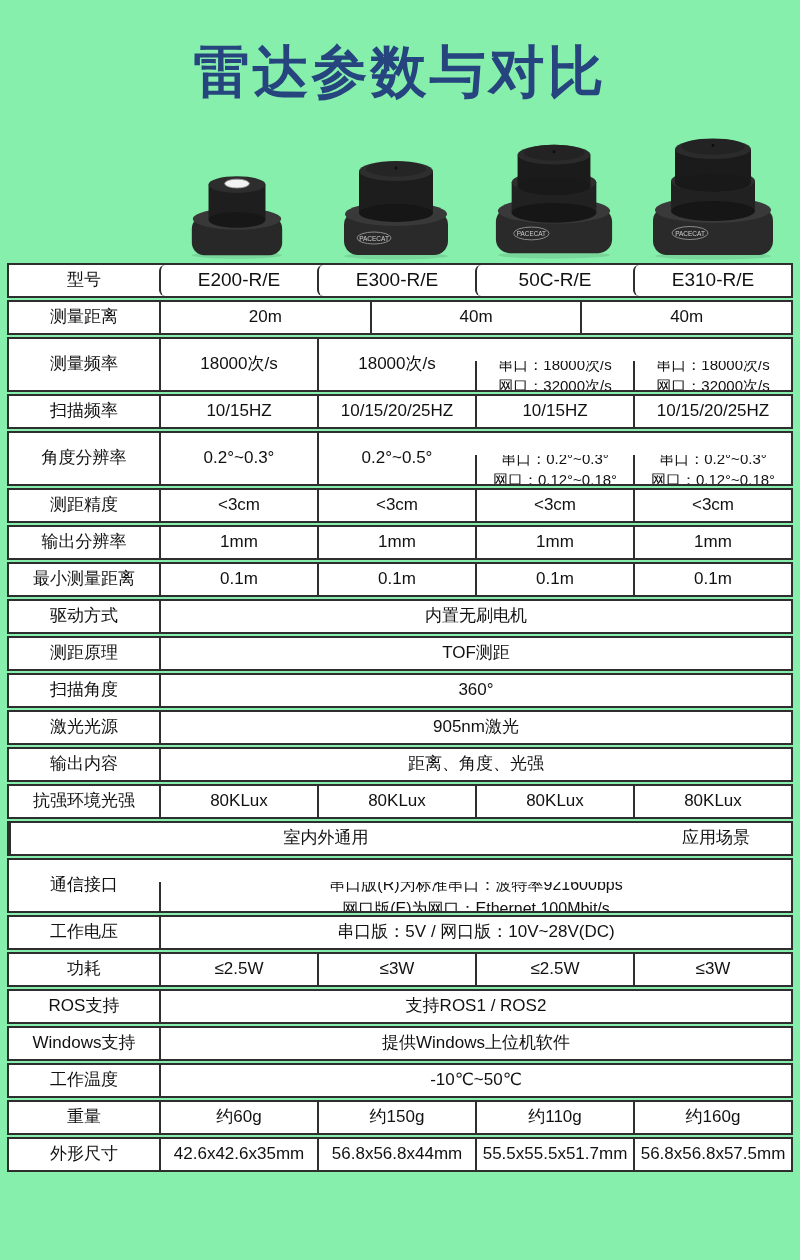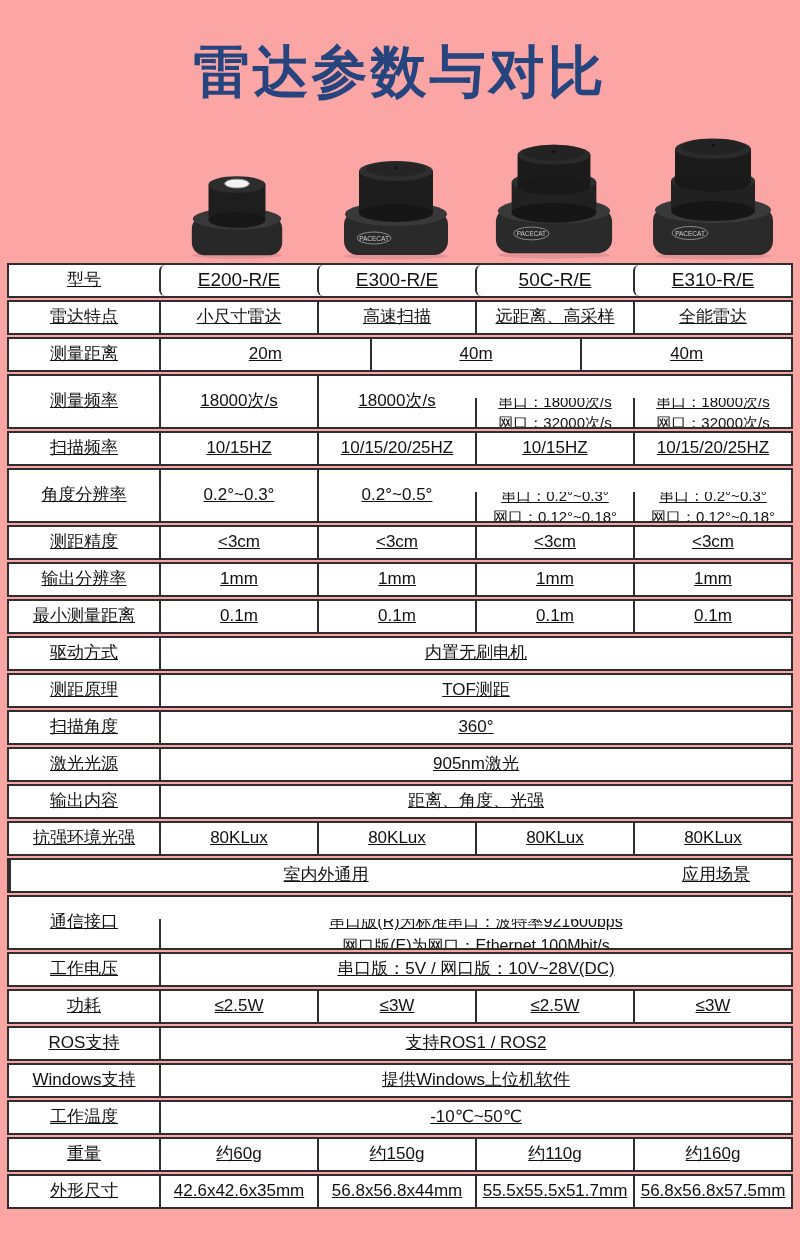--- a/index.html
+++ b/index.html
@@ -1,41 +1,41 @@
 <!DOCTYPE html>
 <html><head>
 <meta charset="utf-8">
 <style>
   html,body { margin:0; padding:0; background:#ffffff; }
   body {
     width:800px; height:1260px; position:relative; overflow:hidden;
     font-family:"Liberation Sans","DejaVu Sans",sans-serif;
     color:#111;
   }
-  .page { position:absolute; inset:0; background:#fca5a5; }
+  .page { position:absolute; inset:0; background:#86efac; }
 
   
   .title {
     position:absolute; top:38px; left:0; width:800px;
     text-align:center; font-size:56px; font-weight:bold;
     letter-spacing:3px; color:#26457f; line-height:1.2;
   }
 
   
   .devices {
     position:absolute; left:158px; top:116px; width:634px; height:144px;
     display:flex;
   }
   .device-slot {
     flex:1 1 0; display:flex; justify-content:center; align-items:flex-end;
   }
   .device-slot svg { display:block; }
 
   
-  .spec-table { position:absolute; left:7px; top:263px; width:786px;text-decoration:underline; }
+  .spec-table { position:absolute; left:7px; top:263px; width:786px; }
   .row {
     display:flex; box-sizing:border-box; height:35px;
     border:2px solid #2e2e2e; margin-bottom:2px; background:#fff;
   }
   .row.tall { height:55px; }
   .cell {
     box-sizing:border-box; display:flex; flex-direction:column;
     justify-content:center; align-items:center; text-align:center;
     font-size:17px; line-height:1.2; overflow:hidden;
   }
@@ -121,27 +121,20 @@
 
   <div class="spec-table">
       <div class="row lg">
         <div class="cell label">型号</div>
         <div class="cell val">E200-R/E</div>
         <div class="cell val">E300-R/E</div>
         <div class="cell val">50C-R/E</div>
         <div class="cell val">E310-R/E</div>
       </div>
       <div class="row">
-        <div class="cell label">雷达特点</div>
-        <div class="cell val">小尺寸雷达</div>
-        <div class="cell val">高速扫描</div>
-        <div class="cell val">远距离、高采样</div>
-        <div class="cell val">全能雷达</div>
-      </div>
-      <div class="row">
         <div class="cell label">测量距离</div>
         <div class="cell val">20m</div>
         <div class="cell val">40m</div>
         <div class="cell val">40m</div>
       </div>
       <div class="row tall">
         <div class="cell label">测量频率</div>
         <div class="cell val">18000次/s</div>
         <div class="cell val">18000次/s</div>
         <div class="cell val multiline">

